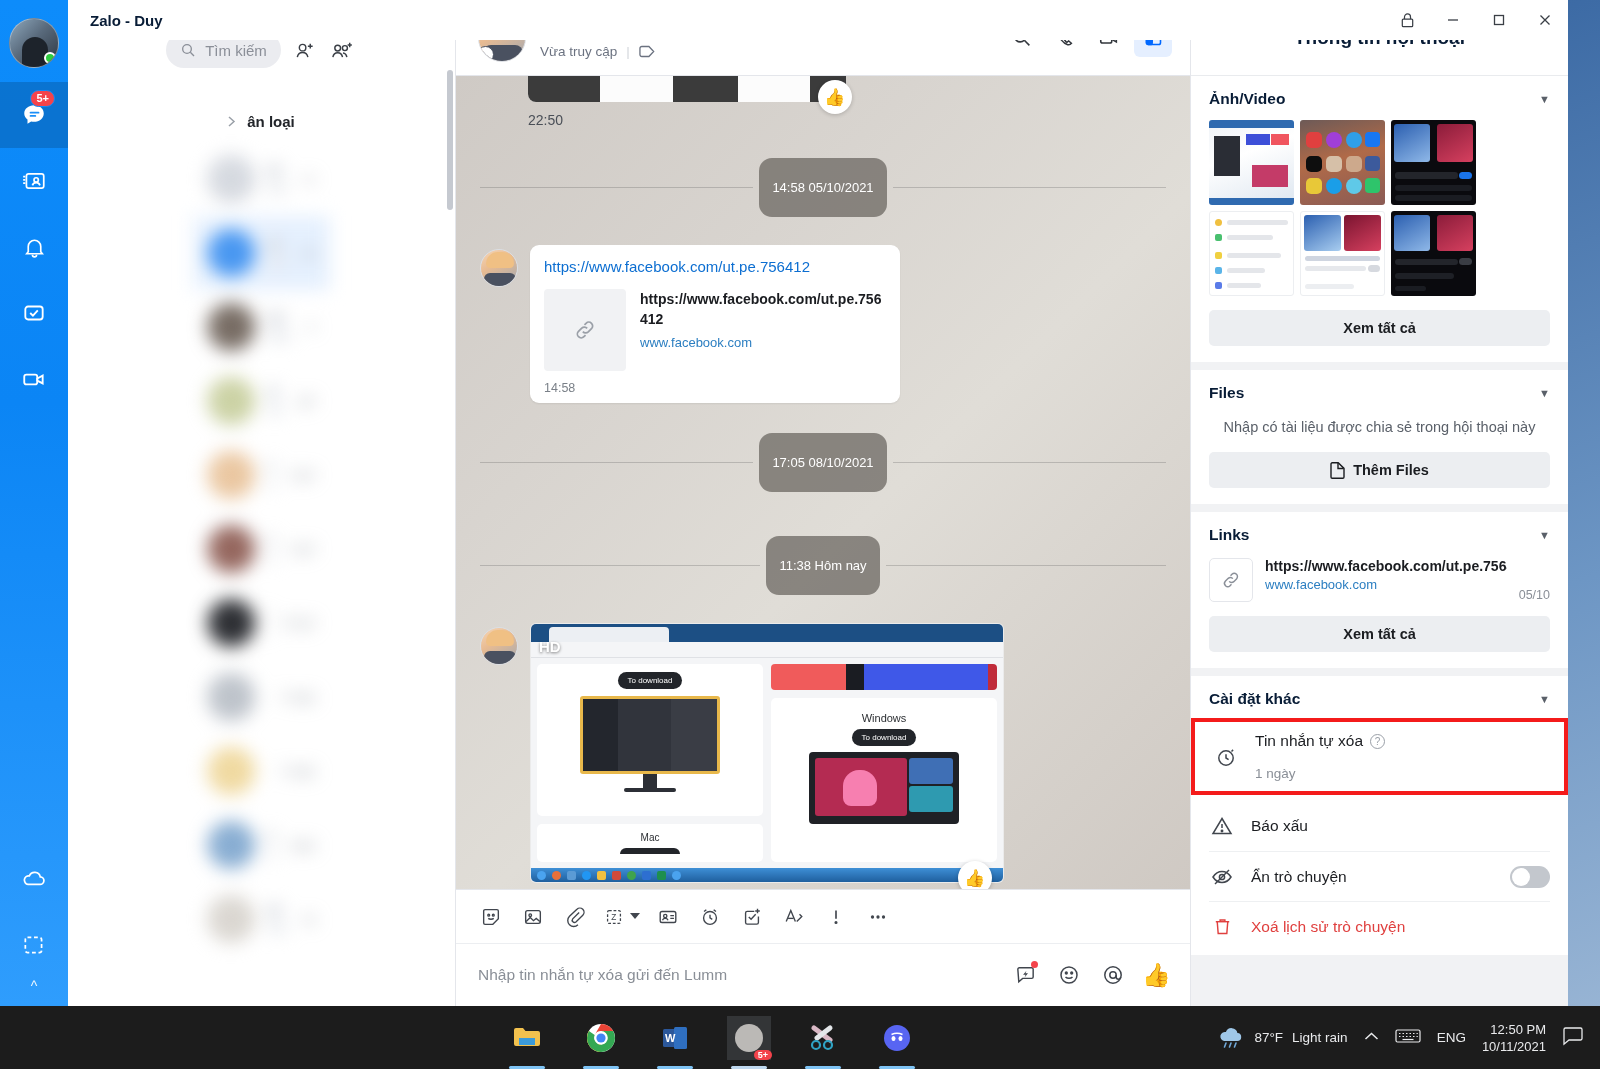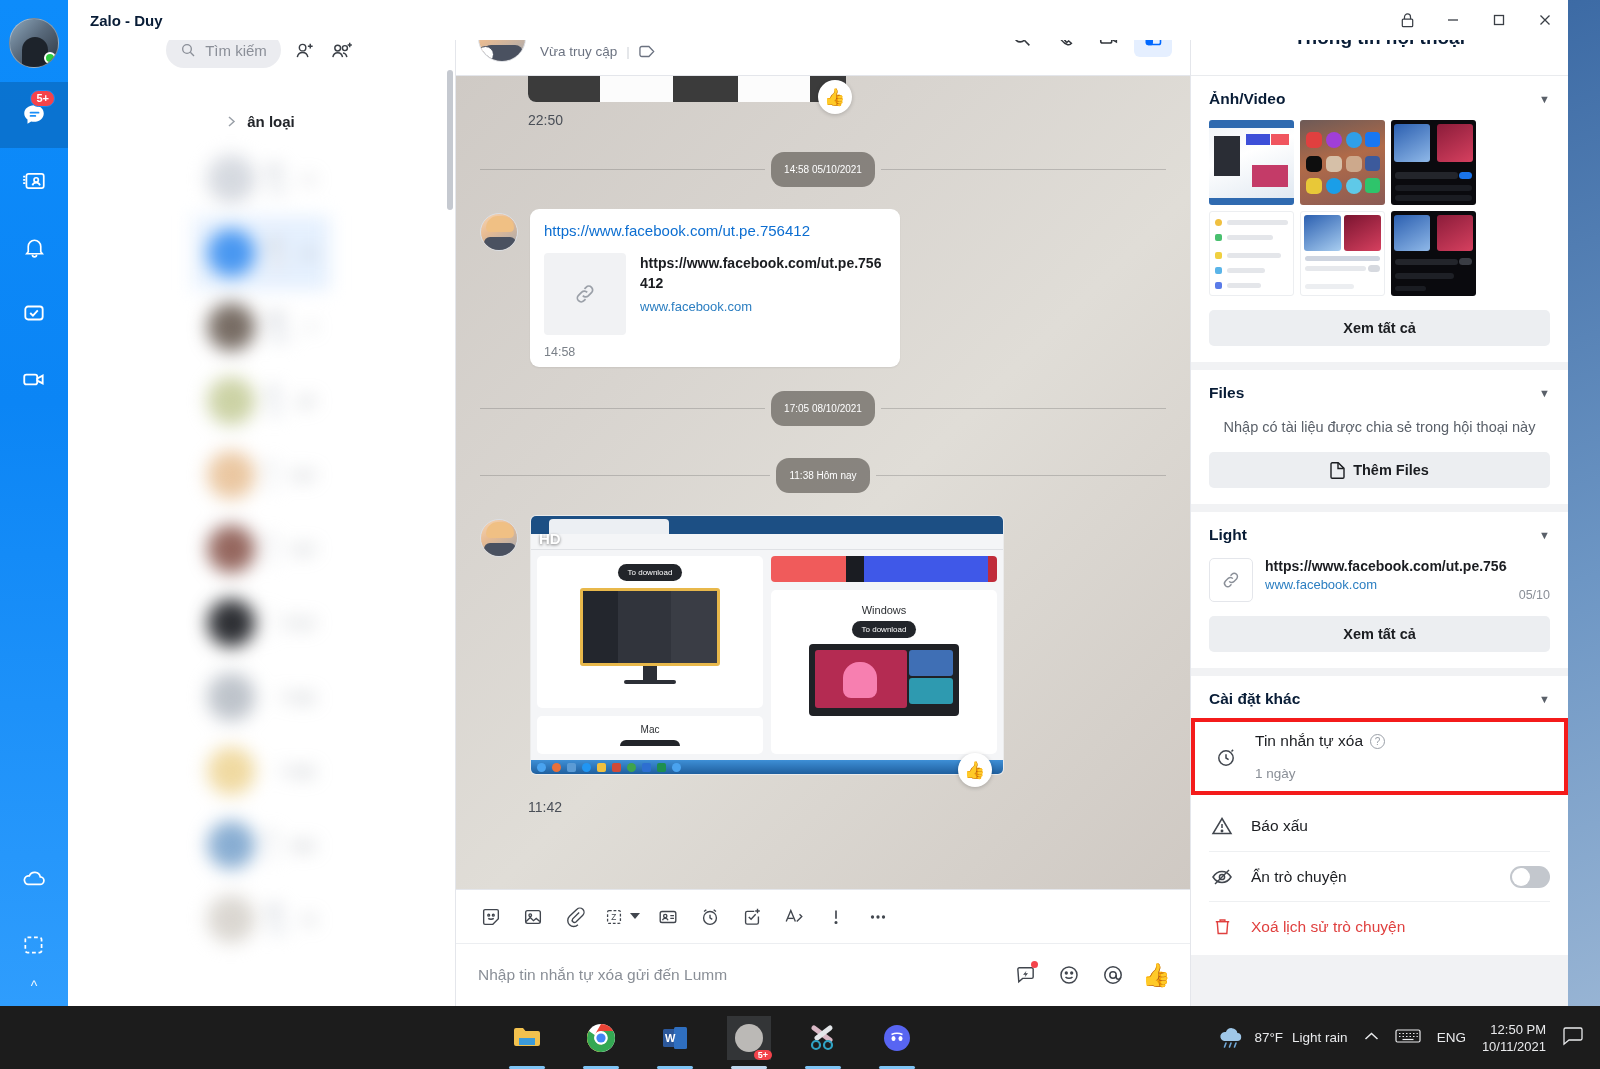--- a/index.html
+++ b/index.html
@@ -166,22 +166,22 @@
   .ts-plain { font-size:14px; color:#4a4f57; margin: 10px 0 0 48px; }
 
   .date-div {
     display:flex; align-items:center; gap:0; margin: 16px 0 14px;
     position:relative; justify-content:center;
   }
   .date-div::before, .date-div::after {
     content:""; flex:1; height:1px; background:rgba(90,90,90,.28);
   }
   .date-pill {
-    background: rgba(103,98,93,.72); color:#fff; font-size:10px;
-    padding: 12px 13px; border-radius:13px; white-space:nowrap; margin:8px 6px;
+    background: rgba(103,98,93,.72); color:#fff; font-size:13px;
+    padding: 22px 13px; border-radius:13px; white-space:nowrap; margin:14px 6px;
   }
 
   .msg-row { display:flex; align-items:flex-start; gap:12px; margin-bottom:4px; }
   .msg-av {
     width:38px;height:38px;border-radius:50%; flex:0 0 38px; margin-top:4px;
     background: linear-gradient(150deg,#f6d7b8 0%,#e8bb92 40%,#9fa8b4 100%);
     position:relative; overflow:hidden; border:1px solid #dcdfe4;
   }
   .msg-av::before{content:"";position:absolute;left:5px;top:2px;width:28px;height:16px;background:#f0c084;border-radius:14px 14px 5px 5px;}
   .msg-av::after{content:"";position:absolute;left:3px;bottom:0;width:32px;height:13px;background:#4a5160;border-radius:6px 6px 0 0;}
@@ -892,21 +892,21 @@
             <svg width="15" height="17" viewBox="0 0 15 17" fill="none" stroke="#1b1d21" stroke-width="1.4">
               <path d="M1 2a1.2 1.2 0 0 1 1.2-1.2h6L14 6.4V15a1.2 1.2 0 0 1-1.2 1.2H2.2A1.2 1.2 0 0 1 1 15z"></path>
               <path d="M8 1v5.5h5.5"></path>
             </svg>
             <span>Thêm Files</span>
           </div>
         </div>
 
         <div class="info-sec">
           <div class="sec-head">
-            <span class="sec-title">Light</span>
+            <span class="sec-title">Links</span>
             <span class="chev">▼</span>
           </div>
           <div class="link-row">
             <div class="link-thumb">
               <svg width="22" height="22" viewBox="0 0 24 24" fill="none" stroke="#8b9099" stroke-width="1.6">
                 <path d="M10 13.5a3.5 3.5 0 0 0 5 .3l3-3a3.5 3.5 0 0 0-5-5l-1.5 1.5"></path>
                 <path d="M14 10.5a3.5 3.5 0 0 0-5-.3l-3 3a3.5 3.5 0 0 0 5 5l1.5-1.5"></path>
               </svg>
             </div>
             <div class="link-body">

